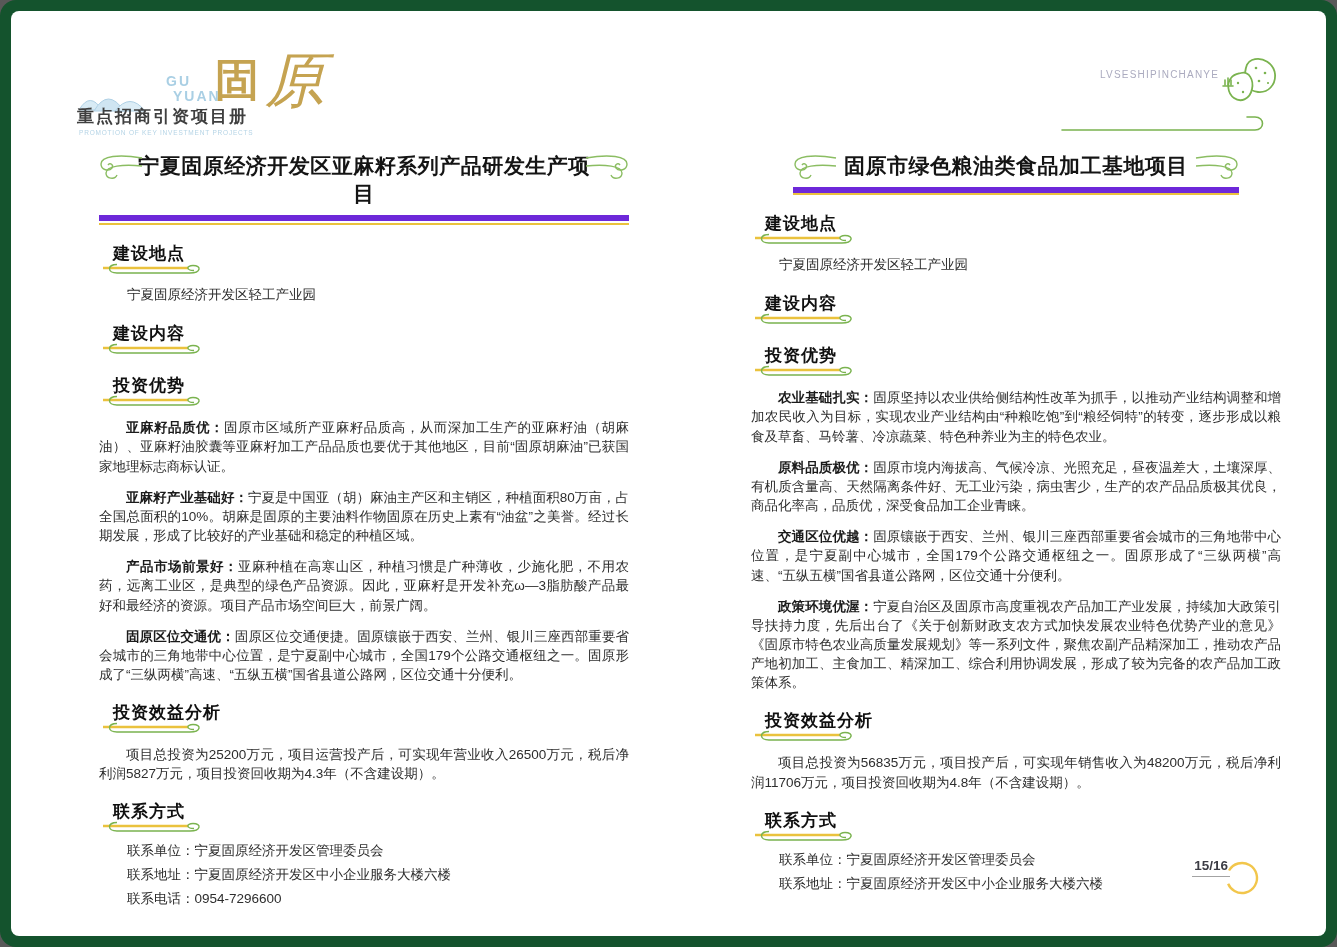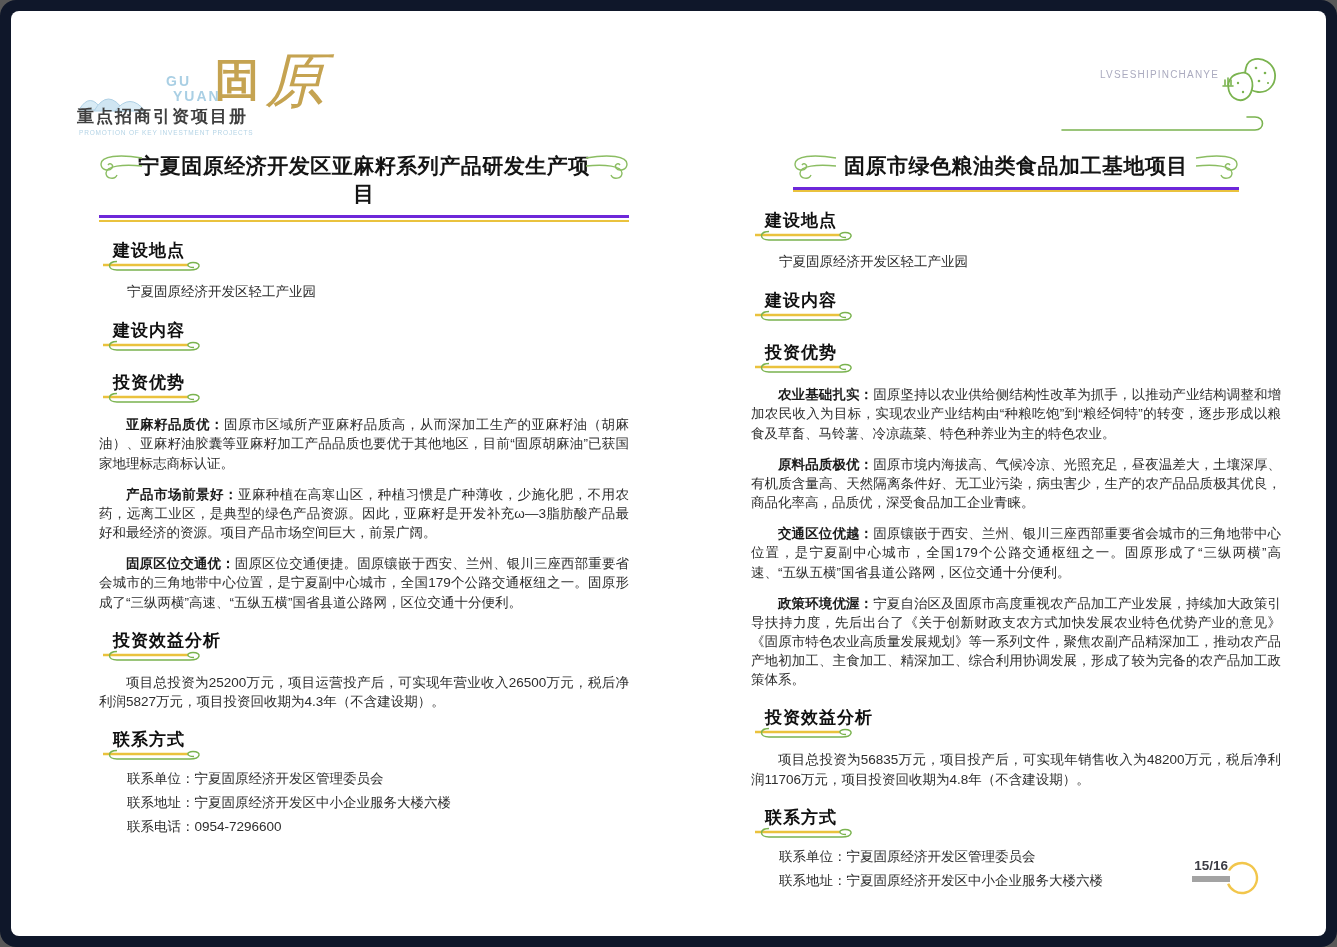--- a/index.html
+++ b/index.html
@@ -2,21 +2,21 @@
 <html><head>
 <meta charset="utf-8">
 <style>
   html,body{margin:0;padding:0;}
   body{
     width:1337px;height:947px;position:relative;background:#585858;
     font-family:"Liberation Sans","DejaVu Sans",sans-serif;
     -webkit-font-smoothing:antialiased;
   }
   .sheet{
-    position:absolute;inset:0;background:#0f172a;border-radius:16px;
+    position:absolute;inset:0;background:#14532d;border-radius:16px;
     padding:11px;box-sizing:border-box;
   }
   .page{
     width:100%;height:100%;background:#ffffff;border-radius:8px;
     position:relative;overflow:hidden;
   }
 
   
   .logo{position:absolute;left:58px;top:26px;width:320px;height:100px;}
   .logo .mountains{position:absolute;left:8px;top:46px;}
@@ -34,41 +34,41 @@
   .cat .label{font-size:19px;font-weight:bold;color:#6aab43;letter-spacing:1px;}
   .cat .potato{position:absolute;right:-4px;top:-8px;}
   .cat .pinyin{margin:6px 0 0 44px;font-size:10px;color:#ababbf;letter-spacing:1.2px;}
   .cat .hook{position:absolute;left:0;bottom:-8px;}
 
   
   .col{position:absolute;top:136px;width:530px;}
   .col-left{left:88px;}
   .col-right{left:740px;}
 
-  .title-bar{position:relative;text-align:center;padding:5px 36px 7px;border-bottom:3px solid #6d28d9;}
+  .title-bar{position:relative;text-align:center;padding:5px 36px 7px;border-bottom:6px solid #6d28d9;}
   .col-right .title-bar{margin:0 42px;}
   .title-gold{height:2px;background:#eac23d;margin-top:2px;}
   .title-text{font-size:21px;font-weight:bold;color:#141414;letter-spacing:0.5px;}
   .scroll-l{position:absolute;left:-2px;top:6px;}
   .scroll-r{position:absolute;right:-2px;top:6px;transform:scaleX(-1);}
 
   .sec-head{margin:17px 0 4px 14px;}
   .sec-head .h{font-size:17px;font-weight:bold;color:#101010;letter-spacing:1px;}
   .sec-head .orn{display:block;margin:-2px 0 0 -11px;}
 
   .para{font-size:13.5px;color:#2d2d2d;line-height:1.42;text-align:justify;text-indent:2em;margin:9px 0 12px;}
   .para .lead{font-weight:bold;color:#1b1b1b;}
   .plain{font-size:13.5px;color:#2d2d2d;line-height:1.5;margin:8px 0 4px 28px;}
 
   .contact-line{font-size:13.5px;color:#2d2d2d;line-height:1.78;margin-left:28px;}
   .contact-line .c-label{white-space:pre;}
 
   
   .pagenum{position:absolute;right:96px;bottom:62px;}
-  .pagenum .num{font-size:13.5px;color:#3c3c44;font-weight:bold;border-bottom:6px solid #a3a3a3;padding:0 2px 3px;}
+  .pagenum .num{font-size:13.5px;color:#3c3c44;font-weight:bold;border-bottom:1px solid #a3a3a3;padding:0 2px 3px;}
   .pagenum .circ{position:absolute;left:30px;top:2px;}
 </style>
 </head>
 <body>
 
 <svg width="0" height="0" style="position:absolute">
   <defs>
     <g id="swirl-orn">
       <line x1="1" y1="5" x2="86" y2="5" stroke="#eac23d" stroke-width="2.4"></line>
       <path d="M15,1.5 C5,1.5 5,10 15,10 L88,10 C99,10 100,2.5 91,2.5 C84,2.5 84,7.5 92,7.5" stroke="#7ab34f" stroke-width="1.4" fill="none"></path>
@@ -151,20 +151,21 @@
           </svg>
       </div>
 
       <div class="sec-head">
         <span class="h">投资优势</span>
         <svg class="orn" width="112" height="14" viewBox="0 0 112 14">
             <use href="#swirl-orn"></use>
           </svg>
       </div>
       <p class="para"><b class="lead">亚麻籽品质优：</b><span>固原市区域所产亚麻籽品质高，从而深加工生产的亚麻籽油（胡麻油）、亚麻籽油胶囊等亚麻籽加工产品品质也要优于其他地区，目前“固原胡麻油”已获国家地理标志商标认证。</span></p>
+      <p class="para"><b class="lead">亚麻籽产业基础好：</b><span>宁夏是中国亚（胡）麻油主产区和主销区，种植面积80万亩，占全国总面积的10%。胡麻是固原的主要油料作物固原在历史上素有“油盆”之美誉。经过长期发展，形成了比较好的产业基础和稳定的种植区域。</span></p>
       <p class="para"><b class="lead">产品市场前景好：</b><span>亚麻种植在高寒山区，种植习惯是广种薄收，少施化肥，不用农药，远离工业区，是典型的绿色产品资源。因此，亚麻籽是开发补充ω—3脂肪酸产品最好和最经济的资源。项目产品市场空间巨大，前景广阔。</span></p>
       <p class="para"><b class="lead">固原区位交通优：</b><span>固原区位交通便捷。固原镶嵌于西安、兰州、银川三座西部重要省会城市的三角地带中心位置，是宁夏副中心城市，全国179个公路交通枢纽之一。固原形成了“三纵两横”高速、“五纵五横”国省县道公路网，区位交通十分便利。</span></p>
 
       <div class="sec-head">
         <span class="h">投资效益分析</span>
         <svg class="orn" width="112" height="14" viewBox="0 0 112 14">
             <use href="#swirl-orn"></use>
           </svg>
       </div>
       <p class="para"><span>项目总投资为25200万元，项目运营投产后，可实现年营业收入26500万元，税后净利润5827万元，项目投资回收期为4.3年（不含建设期）。</span></p>

